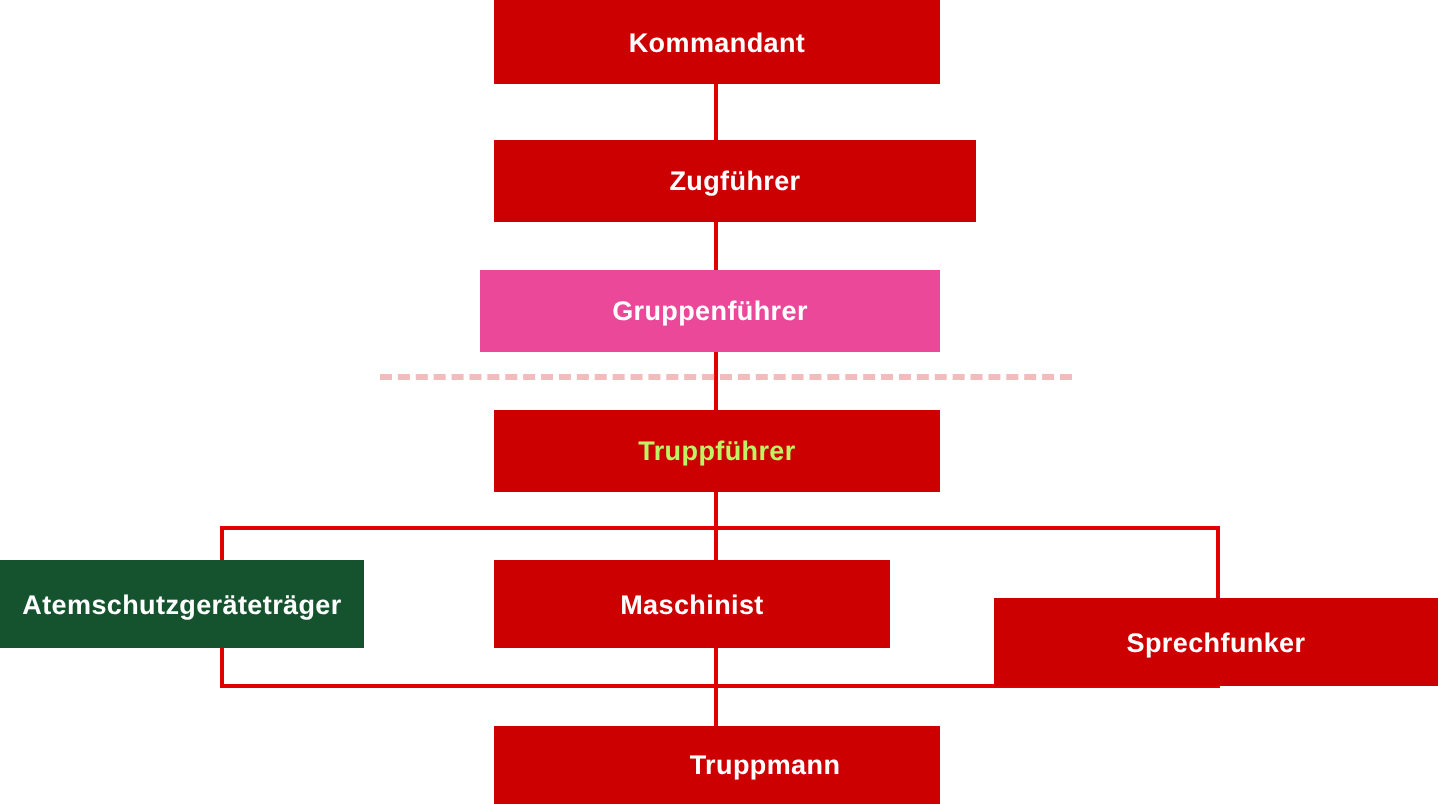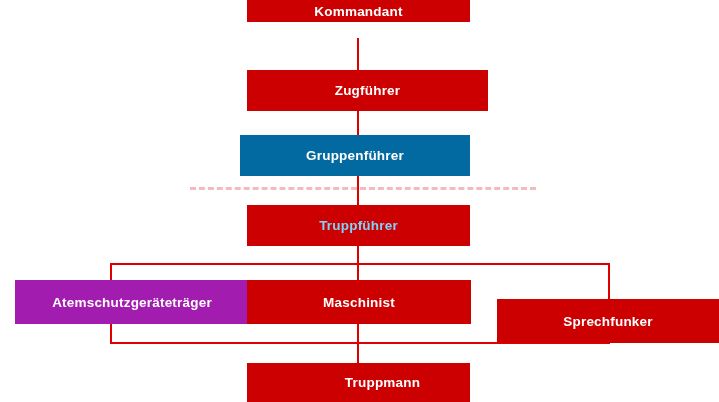--- a/index.html
+++ b/index.html
@@ -62,36 +62,36 @@
       <div class="connector connector-v" style="left: 110px; top: 263px; height: 81px; background: rgb(224, 0, 0);"></div>
       <div class="connector connector-v" style="left: 608px; top: 263px; height: 81px; background: rgb(224, 0, 0);"></div>
       <div class="connector connector-h" style="left: 110px; top: 342px; width: 500px; background: rgb(224, 0, 0);"></div>
       <div class="connector connector-v" style="left: 357px; top: 324px; height: 20px; background: rgb(224, 0, 0);"></div>
       <div class="connector connector-v" style="left: 357px; top: 342px; height: 22px; background: rgb(224, 0, 0);"></div>
     </div>
   <div id="divider-layer">
       <div class="divider" style="left: 190px; top: 187px; width: 346px; border-top-color: rgb(242, 188, 188);"></div>
     </div>
   <div id="node-layer">
-      <div class="node" style="left: 247px; top: 0px; width: 223px; height: 22px; background: rgb(204, 0, 0); color: rgb(255, 255, 255);">
+      <div class="node" style="left: 247px; top: 0px; width: 223px; height: 42px; background: rgb(204, 0, 0); color: rgb(255, 255, 255);">
         <span>Kommandant</span>
       </div>
       <div class="node" style="left: 247px; top: 70px; width: 241px; height: 41px; background: rgb(204, 0, 0); color: rgb(255, 255, 255);">
         <span>Zugführer</span>
       </div>
-      <div class="node" style="left: 240px; top: 135px; width: 230px; height: 41px; background: #0369a1; color: rgb(255, 255, 255);">
+      <div class="node" style="left: 240px; top: 135px; width: 230px; height: 41px; background: #ec4899; color: rgb(255, 255, 255);">
         <span>Gruppenführer</span>
       </div>
-      <div class="node" style="left: 247px; top: 205px; width: 223px; height: 41px; background: rgb(204, 0, 0); color: #7dd3fc;">
+      <div class="node" style="left: 247px; top: 205px; width: 223px; height: 41px; background: rgb(204, 0, 0); color: #bef264;">
         <span>Truppführer</span>
       </div>
-      <div class="node" style="left: 15px; top: 280px; width: 234px; height: 44px; background: #a21caf; color: rgb(255, 255, 255);">
+      <div class="node" style="left: 0px; top: 280px; width: 182px; height: 44px; background: #14532d; color: rgb(255, 255, 255);">
         <span>Atemschutzgeräteträger</span>
       </div>
-      <div class="node" style="left: 247px; top: 280px; width: 224px; height: 44px; background: rgb(204, 0, 0); color: rgb(255, 255, 255);">
+      <div class="node" style="left: 247px; top: 280px; width: 198px; height: 44px; background: rgb(204, 0, 0); color: rgb(255, 255, 255);">
         <span>Maschinist</span>
       </div>
       <div class="node" style="left: 497px; top: 280px; width: 222px; height: 44px; background: rgb(204, 0, 0); color: rgb(255, 255, 255); margin-top: 19px;">
         <span>Sprechfunker</span>
       </div>
       <div class="node" style="left: 247px; top: 363px; width: 223px; height: 39px; background: rgb(204, 0, 0); color: rgb(255, 255, 255); padding-left: 48px;">
         <span>Truppmann</span>
       </div>
     </div>
 </div>

